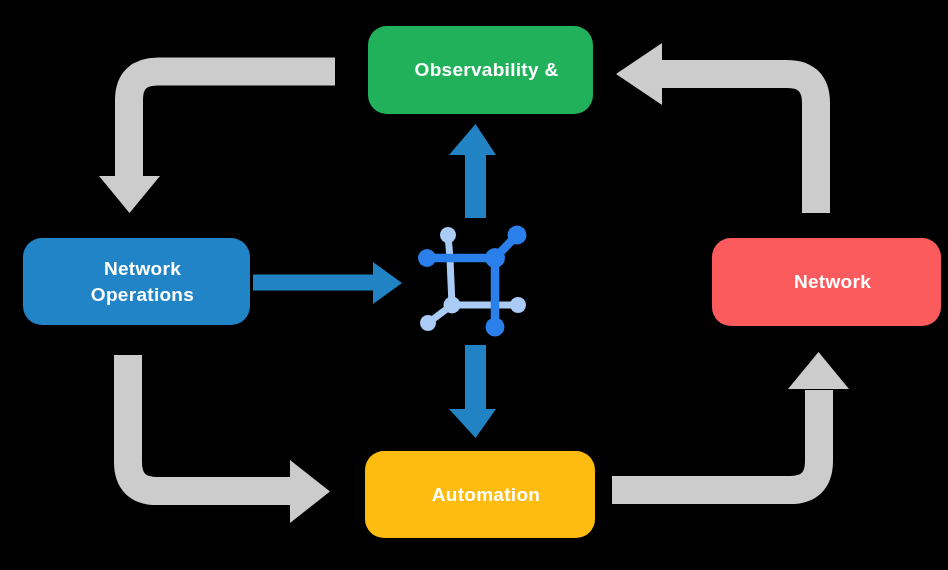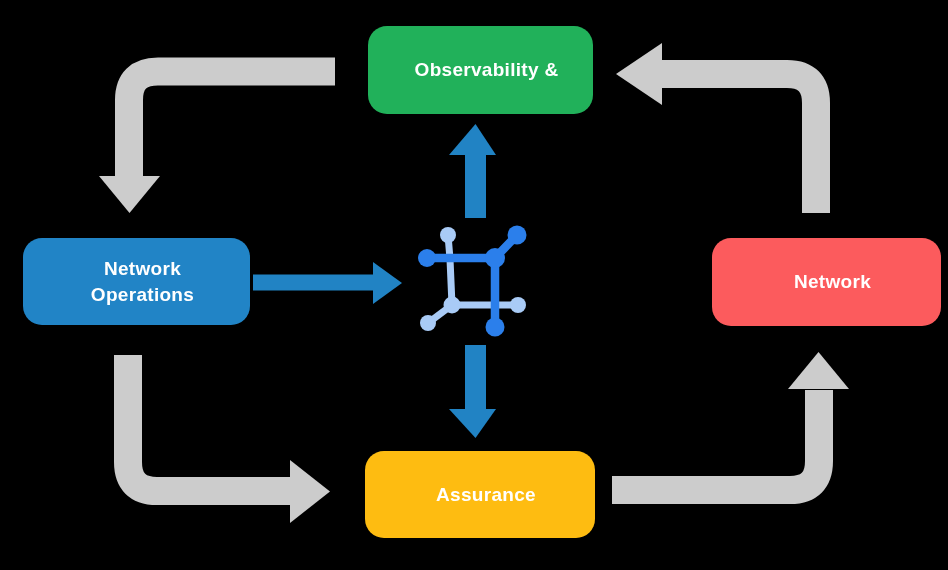--- a/index.html
+++ b/index.html
@@ -87,21 +87,21 @@
   </div>
 
   <div class="node" style="left: 712px; top: 238px; width: 217px; height: 88px; background: rgb(252, 91, 93);">
     <div class="node-label">
       <span class="ln">Network</span>
     </div>
   </div>
 
   <div class="node" style="left: 365px; top: 451px; width: 218px; height: 87px; background: rgb(254, 188, 17);">
     <div class="node-label">
-      <span class="ln">Assurance</span>
+      <span class="ln">Automation</span>
     </div>
   </div>
 
   <svg class="icon-svg" viewBox="0 0 118 122" xmlns="http://www.w3.org/2000/svg">
 
     <g stroke-linecap="round" fill="none" stroke-width="7" stroke="#A9CBF6">
       <path d="M33 13 L35 37 L37 83"></path>
       <path d="M37 83 L103 83"></path>
       <path d="M37 83 L13 101"></path>
     </g>

